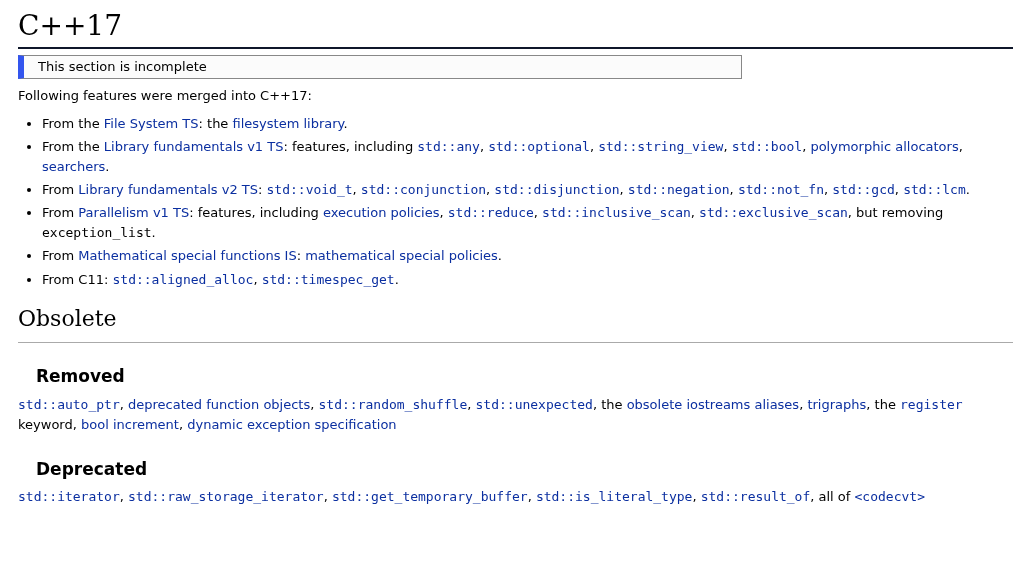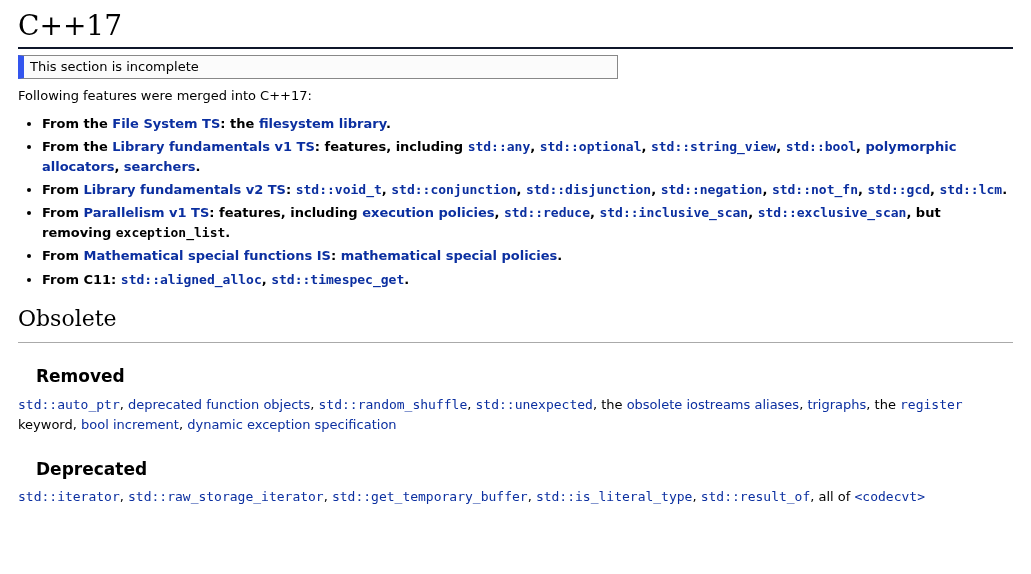--- a/index.html
+++ b/index.html
@@ -30,33 +30,32 @@
   }
   h3 {
     font-size: 17px;
     font-weight: bold;
     margin: 22px 0 6px 18px;
   }
   .notice {
     border: 1px solid #888;
     border-left: 6px solid #3355ee;
     background: #fbfbfb;
-    padding: 2px 6px;
+    padding: 2px 14px;
     margin: 6px 0 8px 0;
-    width: 600px;
+    width: 724px;
     font-size: 13px;
     box-sizing: border-box;
   }
   p {
     margin: 4px 0 8px 0;
   }
   ul {
     margin: 4px 0 10px 0;
     padding-left: 24px;
-    font-weight: bold;
   }
   li {
     margin: 3px 0;
     line-height: 1.55;
   }
   a, .link {
     color: #0b2fa0;
     text-decoration: none;
     cursor: pointer;
   }

